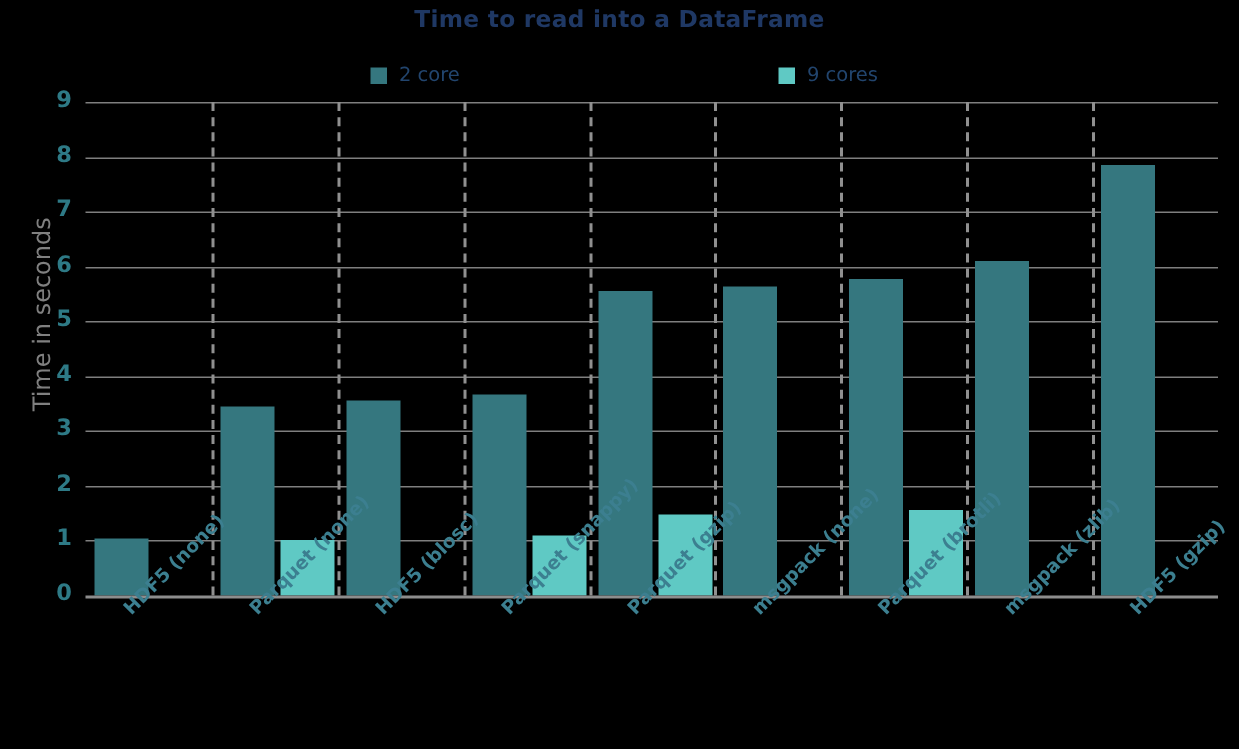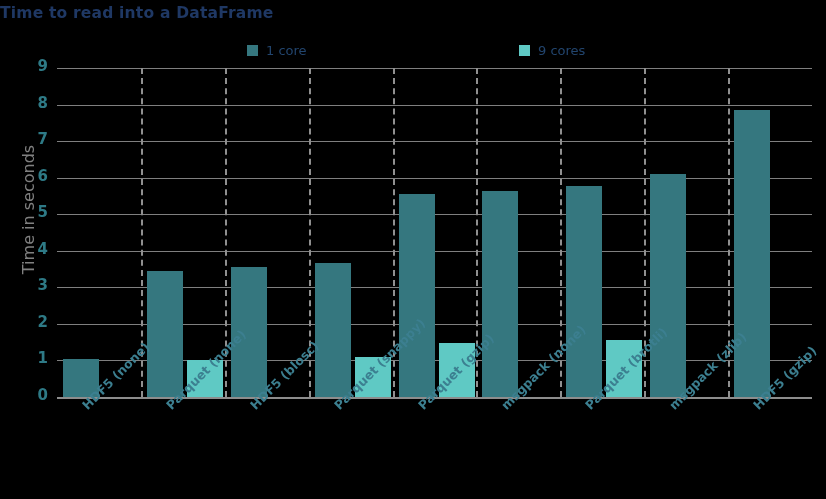--- a/index.html
+++ b/index.html
@@ -7,20 +7,21 @@
     position:relative;
     width:826px;height:499px;
     background:#000000;
     font-family:"DejaVu Sans", sans-serif;
     overflow:hidden;
   }
   
   #chart-title{
     position:absolute;
     left:0;top:4px;width:826px;
+    text-align:center;
     font-size:15.5px;
     font-weight:bold;
     color:#1F3864;
     letter-spacing:.2px;
   }
   
   #legend{
     position:absolute;
     left:247px;top:41px;
     width:400px;height:18px;
@@ -107,21 +108,21 @@
 </head>
 <body>
 
 <div id="root">
 
   <div id="chart-title">Time to read into a DataFrame</div>
 
   <div id="legend">
     <div class="legend-item li0">
       <span class="legend-swatch" style="background: rgb(53, 119, 127);"></span>
-      <span class="legend-label">1 core</span>
+      <span class="legend-label">2 core</span>
     </div>
     <div class="legend-item li1">
       <span class="legend-swatch" style="background: rgb(95, 201, 196);"></span>
       <span class="legend-label">9 cores</span>
     </div>
   </div>
 
   <div id="y-axis-title">Time in seconds</div>
 
   <div id="yticks">

